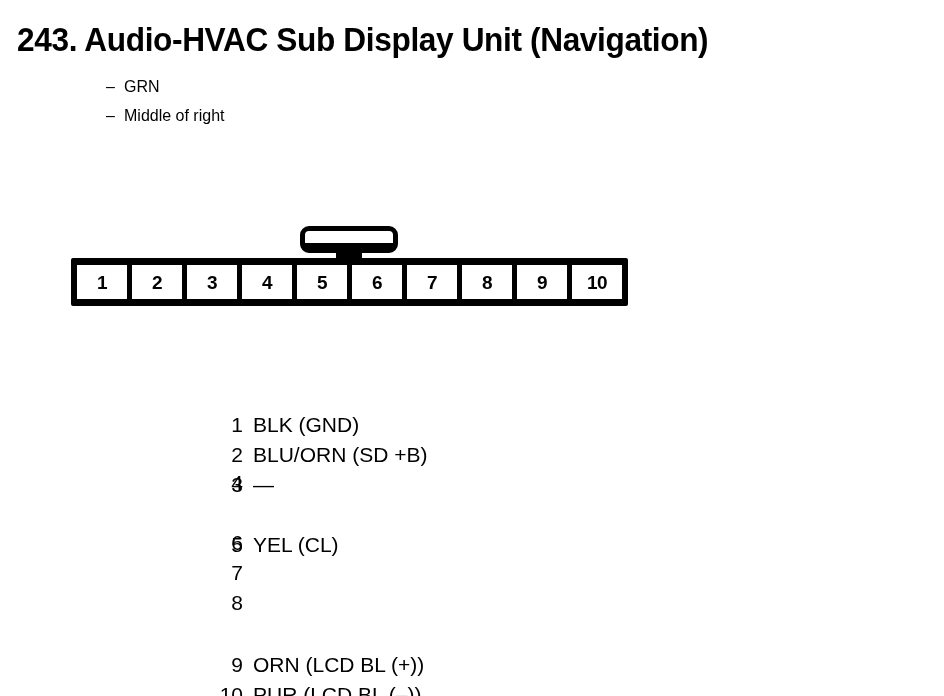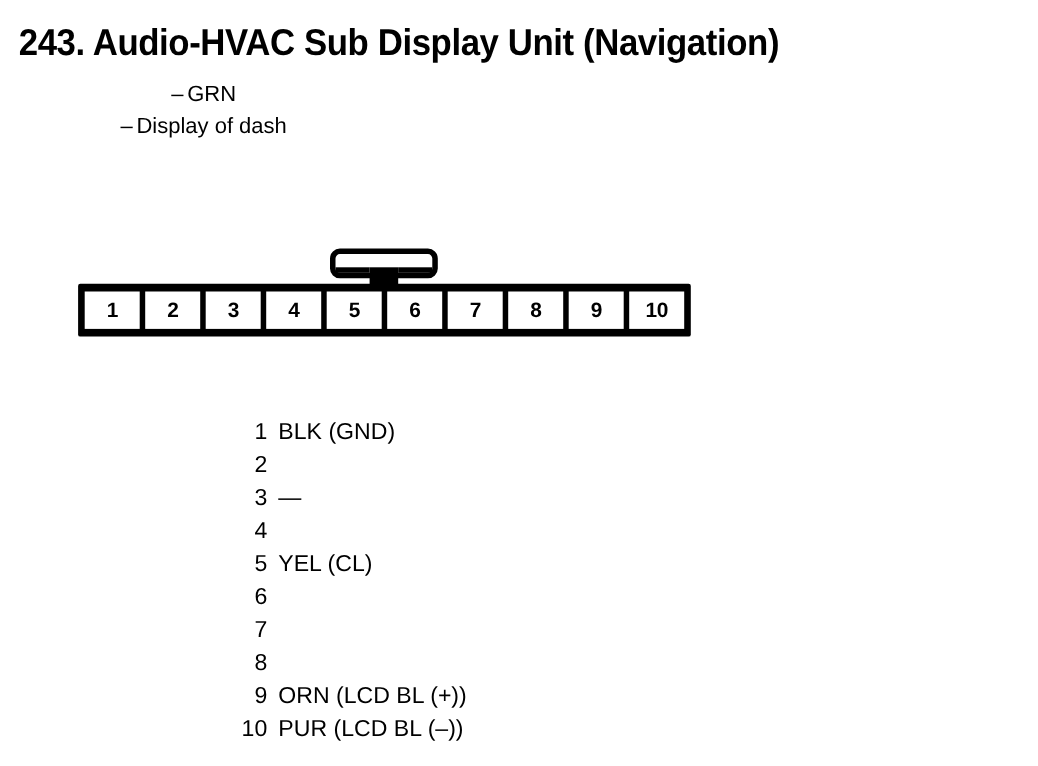--- a/index.html
+++ b/index.html
@@ -31,23 +31,22 @@
     white-space: nowrap;
     transform: scaleX(0.93);
     transform-origin: left top;
   }
 
   
   .notes {
     position: absolute;
     left: 106px;
     top: 72px;
-    font-size: 20px;
+    font-size: 16px;
     line-height: 29px;
-    text-align: center;
   }
   .note-row {
     white-space: nowrap;
     display: block;
     height: 29px;
   }
   .note-dash {
     display: inline-block;
     width: 18px;
   }
@@ -149,33 +148,34 @@
     align-items: baseline;
     white-space: nowrap;
   }
   .legend-num {
     width: 93px;
     text-align: right;
     flex: 0 0 93px;
   }
   .legend-label {
     padding-left: 10px;
+    margin-top: 32px;
   }
 </style>
 </head>
 <body>
 
 <div class="page-title">243. Audio-HVAC Sub Display Unit (Navigation)</div>
 
 <div class="notes">
   <div class="note-row">
     <span class="note-dash">–</span><span class="note-text">GRN</span>
   </div>
   <div class="note-row">
-    <span class="note-dash">–</span><span class="note-text">Display of dash</span>
+    <span class="note-dash">–</span><span class="note-text">Middle of right</span>
   </div>
 </div>
 
 <div class="connector-figure">
 
   <div class="latch">
     <div class="latch-cap"></div>
     <div class="latch-shoulder-left"></div>
     <div class="latch-shoulder-right"></div>
     <div class="latch-stem"></div>
@@ -196,20 +196,21 @@
 
 </div>
 
 <div class="pin-legend">
   <div class="legend-row">
     <span class="legend-num">1</span>
     <span class="legend-label">BLK (GND)</span>
   </div>
   <div class="legend-row">
     <span class="legend-num">2</span>
+    <span class="legend-label">BLU/ORN (SD +B)</span>
   </div>
   <div class="legend-row">
     <span class="legend-num">3</span>
     <span class="legend-label">—</span>
   </div>
   <div class="legend-row">
     <span class="legend-num">4</span>
   </div>
   <div class="legend-row">
     <span class="legend-num">5</span>

